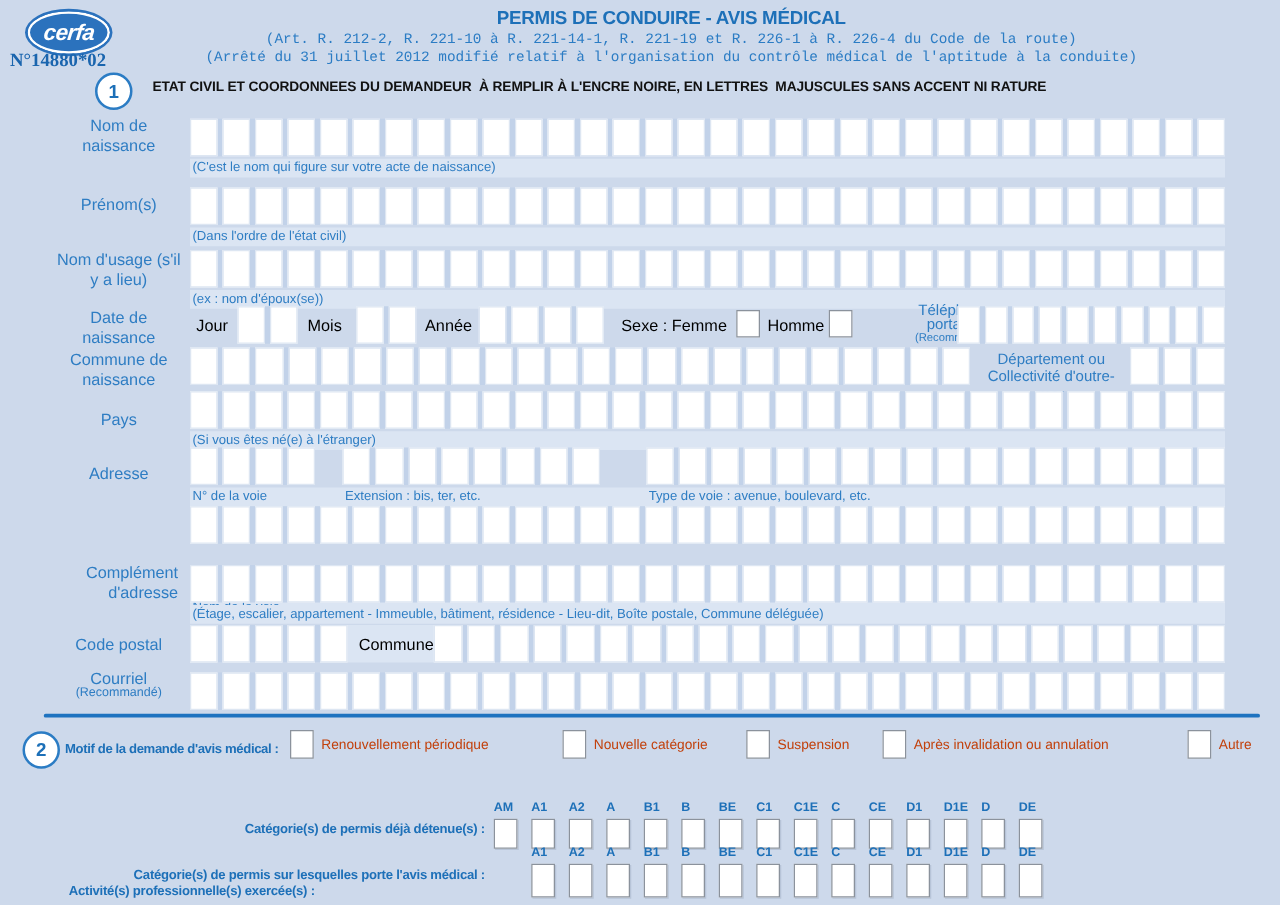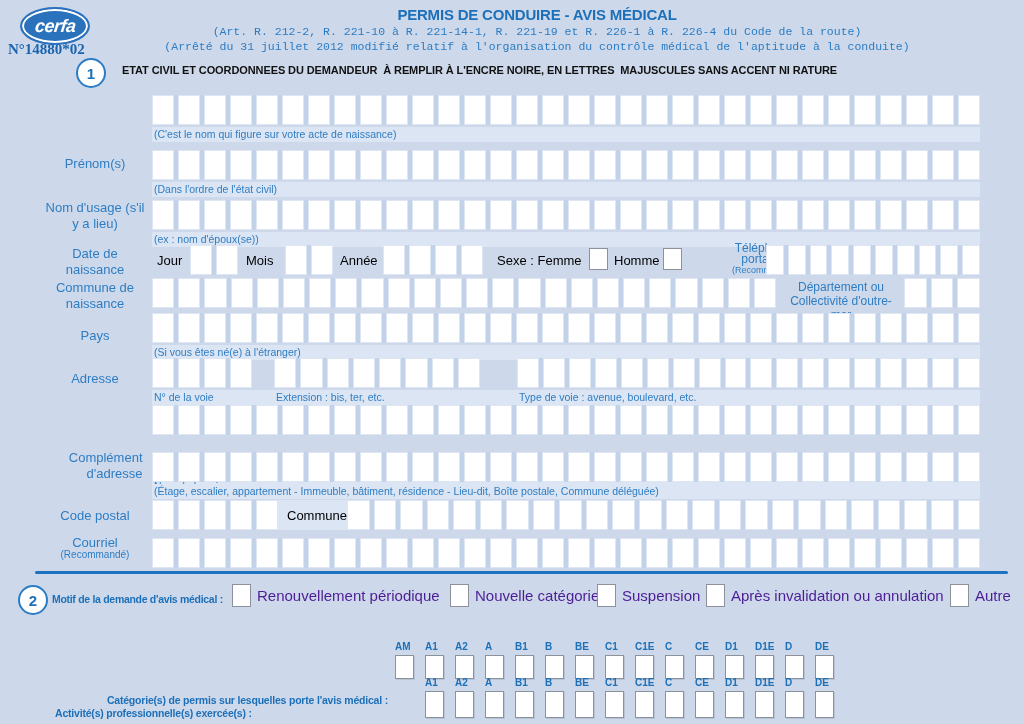--- a/index.html
+++ b/index.html
@@ -35,21 +35,21 @@
   .checkbox{width:19px;height:22px;background:#fff;border:1px solid #8b929c;box-sizing:border-box;}
   .cb-abs{position:absolute;}
 
   
   .divider{position:absolute;left:35px;top:571px;width:973px;height:3px;background:#1e73c0;border-radius:2px;}
   .motif-label{position:absolute;left:52px;top:593px;width:180px;font-size:10.5px;font-weight:bold;
     color:#1d70b8;letter-spacing:-0.3px;}
   #motif-row{position:absolute;left:0;top:584px;width:1024px;height:26px;}
   .motif-item{position:absolute;top:0;display:flex;align-items:center;gap:6px;}
   .motif-item .checkbox{width:19px;height:23px;}
-  .motif-item .rep-label{color:#4c1d95;font-size:15px;white-space:nowrap;}
+  .motif-item .rep-label{color:#c2410c;font-size:11px;white-space:nowrap;}
   .motif-item:nth-child(1){left:232px}
   .motif-item:nth-child(2){left:450px}
   .motif-item:nth-child(3){left:597px}
   .motif-item:nth-child(4){left:706px}
   .motif-item:nth-child(5){left:950px}
 
   .cat-grid{position:absolute;display:flex;gap:9px;}
   .cat-item{width:21px;display:flex;flex-direction:column;align-items:flex-start;gap:3px;}
   .cat-item .rep-label{font-size:10px;font-weight:bold;color:#1d70b8;white-space:nowrap;}
   .cat-box{width:19px;background:#fff;border:1px solid #8b929c;box-sizing:border-box;box-shadow:1px 1px 0 #b7c4d8;}
@@ -70,20 +70,23 @@
   <div class="form-number">N°14880*02</div>
   <div class="header-center">
     <div class="page-title">PERMIS DE CONDUIRE - AVIS MÉDICAL</div>
     <div class="page-subtitle">(Art. R. 212-2, R. 221-10 à R. 221-14-1, R. 221-19 et R. 226-1 à R. 226-4 du Code de la route)</div>
     <div class="page-subtitle">(Arrêté du 31 juillet 2012 modifié relatif à l'organisation du contrôle médical de l'aptitude à la conduite)</div>
   </div>
 
   <div class="sec-circle" style="left:76px;top:58px;">1</div>
   <div class="sec1-heading">ETAT CIVIL ET COORDONNEES DU DEMANDEUR  À REMPLIR À L'ENCRE NOIRE, EN LETTRES  MAJUSCULES SANS ACCENT NI RATURE</div>
 
+  <div class="flabel" style="left:35px;top:93px;width:120px;">
+    <span style="display:inline-block;width:90px;">Nom de naissance</span>
+  </div>
   <div class="cellrow" style="left:152px;top:95px;width:828px;">
       <div class="cell"></div>
       <div class="cell"></div>
       <div class="cell"></div>
       <div class="cell"></div>
       <div class="cell"></div>
       <div class="cell"></div>
       <div class="cell"></div>
       <div class="cell"></div>
       <div class="cell"></div>
@@ -518,20 +521,21 @@
       <div class="motif-item">
         <div class="checkbox"></div>
         <span class="rep-label">Après invalidation ou annulation</span>
       </div>
       <div class="motif-item">
         <div class="checkbox"></div>
         <span class="rep-label">Autre</span>
       </div>
     </div>
 
+  <div class="cat-label" style="left:100px;top:657px;width:288px;">Catégorie(s) de permis déjà détenue(s) :</div>
   <div id="cat-grid-1" class="cat-grid">
       <div class="cat-item">
         <span class="rep-label">AM</span>
         <div class="cat-box"></div>
       </div>
       <div class="cat-item">
         <span class="rep-label">A1</span>
         <div class="cat-box"></div>
       </div>
       <div class="cat-item">

